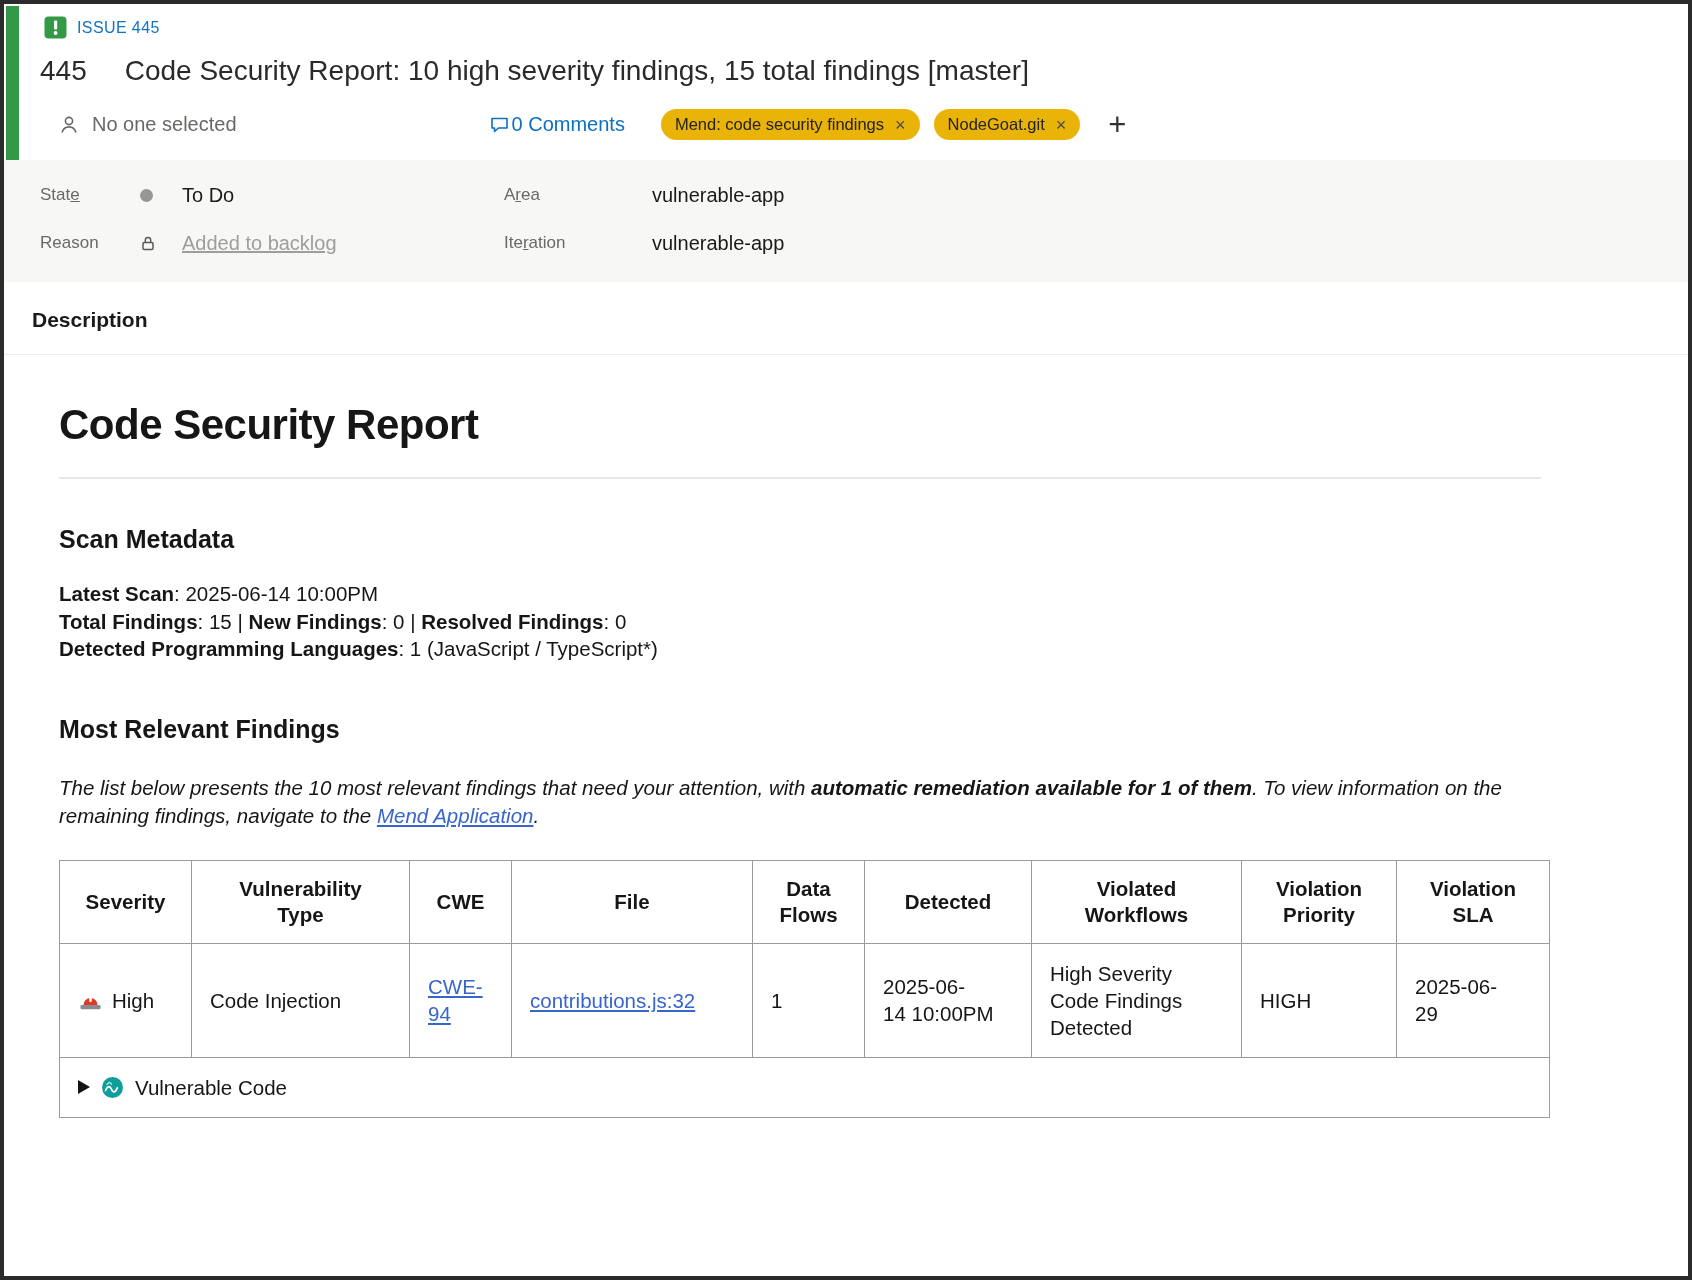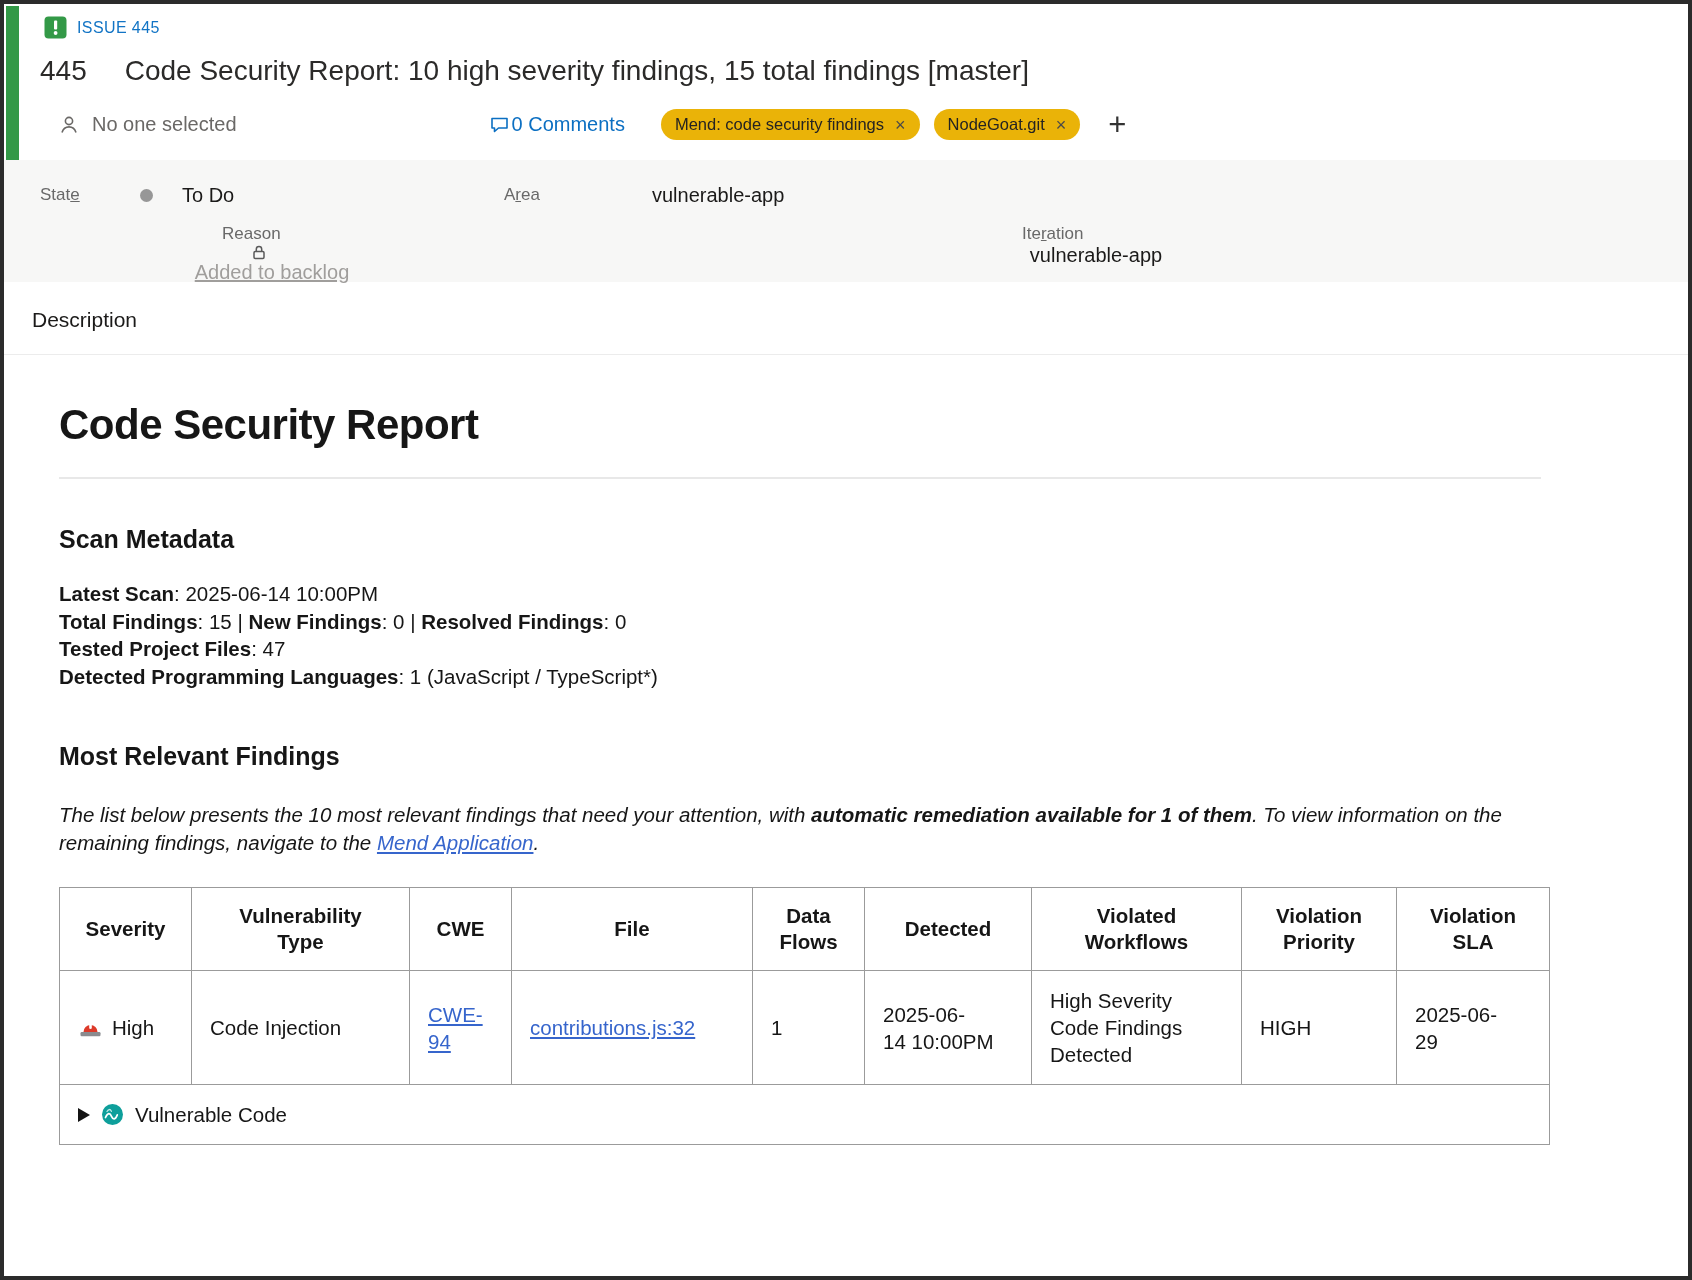--- a/index.html
+++ b/index.html
@@ -22,31 +22,31 @@
   .tags { display: flex; align-items: center; gap: 14px; margin-left: 36px; }
   .tag-pill { display: flex; align-items: center; gap: 11px; background: #eab308; border-radius: 16px; height: 31px; padding: 0 14px; font-size: 16.5px; color: #242322; cursor: pointer; }
   .tag-x { color: #4a4a4a; font-size: 18px; line-height: 1; cursor: pointer; }
   .add-tag { font-size: 31px; font-weight: 300; color: #333; margin-left: 14px; line-height: 26px; cursor: pointer; }
 
   
   .fields-band { background: #f7f7f6; display: flex; padding: 16px 0 20px 36px; }
   .fields-col.left { width: 464px; }
   .fields-col.right { flex: 1; }
   .field-row { display: flex; align-items: center; height: 38px; margin-bottom: 10px; }
-  .field-row:last-child { margin-bottom: 0; flex-direction: column; }
+  .field-row:last-child { margin-bottom: 0; }
   .f-label { width: 100px; font-size: 17px; color: #696969; flex-shrink: 0; }
   .f-label-r { width: 148px; font-size: 17px; color: #696969; flex-shrink: 0; }
   .ak { text-decoration: underline; }
   .f-icon { width: 42px; display: flex; align-items: center; flex-shrink: 0; }
   .state-dot { width: 13px; height: 13px; border-radius: 50%; background: #979797; }
   .f-value { font-size: 20px; color: #1b1a19; cursor: pointer; }
   .f-value.placeholder { color: #a09e9c; cursor: default; text-decoration: underline; }
 
   
-  .desc-label { font-size: 21px; font-weight: 400; margin: 26px 0 0 28px; color: #1b1a19; }
+  .desc-label { font-size: 21px; font-weight: 700; margin: 26px 0 0 28px; color: #1b1a19; }
   .desc-rule { border: none; border-top: 1px solid #ececec; margin-top: 22px; }
 
   .doc { padding: 46px 147px 0 55px; color: #161616; }
   .doc-h1 { font-size: 42px; font-weight: 700; letter-spacing: -.5px; }
   .doc-rule { border: none; border-top: 2px solid #e8e8e8; margin: 28px 0 0; }
   .doc-h2 { font-size: 25px; font-weight: 700; margin-top: 46px; }
   .doc-h2.findings-h { margin-top: 52px; }
   .scan-meta { margin-top: 26px; line-height: 27.5px; font-size: 20.5px; }
   .b { font-weight: 700; }
   .intro { margin-top: 30px; font-style: italic; font-size: 20.5px; line-height: 28px; }
@@ -162,21 +162,20 @@
     <hr class="desc-rule">
 
     <div class="doc">
       <h1 class="doc-h1">Code Security Report</h1>
       <hr class="doc-rule">
 
       <h2 class="doc-h2">Scan Metadata</h2>
       <div class="scan-meta">
         <div><span class="b">Latest Scan</span><span>: 2025-06-14 10:00PM</span></div>
         <div><span class="b">Total Findings</span><span>: 15 | </span><span class="b">New Findings</span><span>: 0 | </span><span class="b">Resolved Findings</span><span>: 0</span></div>
-        <div><span class="b">Tested Project Files</span><span>: 47</span></div>
         <div><span class="b">Detected Programming Languages</span><span>: 1 (JavaScript / TypeScript*)</span></div>
       </div>
 
       <h2 class="doc-h2 findings-h">Most Relevant Findings</h2>
       <p class="intro"><span>The list below presents the 10 most relevant findings that need your attention, with </span><span class="b">automatic remediation available for 1 of them</span><span>. To view information on the remaining findings, navigate to the </span><a class="doc-link">Mend Application</a><span>.</span></p>
 
       <table class="findings">
         <colgroup>
           <col style="width:132px">
             <col style="width:218px">

